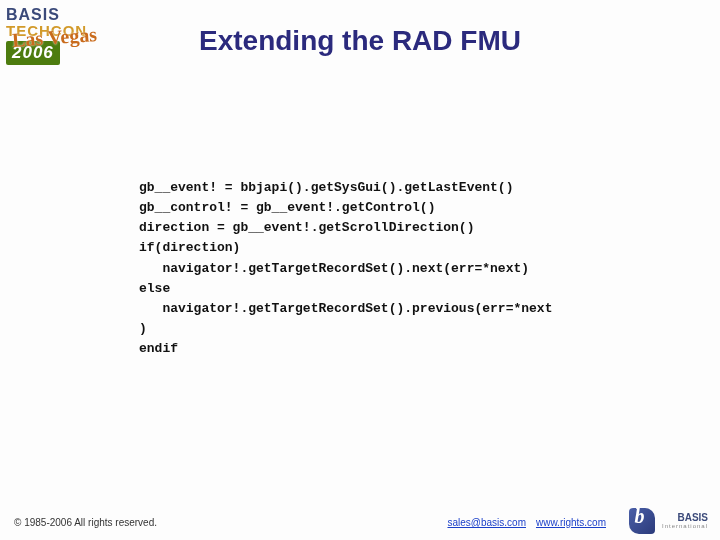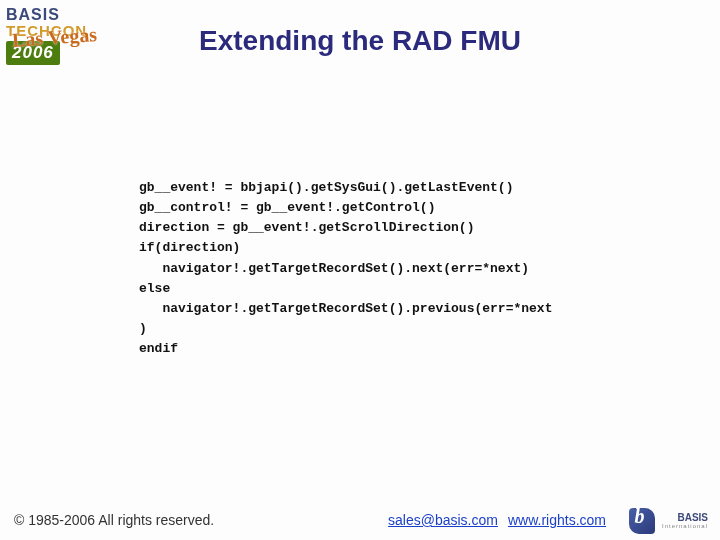--- a/index.html
+++ b/index.html
@@ -83,21 +83,21 @@
     color: #111;
     line-height: 1.55;
     white-space: pre;
     margin-left: 46px;
   }
   .footer {
     position: absolute;
     bottom: 12px;
     left: 14px;
     right: 14px;
-    font-size: 14px;
+    font-size: 10px;
     color: #333;
     display: flex;
     align-items: flex-start;
     gap: 10px;
   }
   .footer .copyright { white-space: nowrap; }
   .footer .phones { white-space: nowrap; }
   .footer a {
     color: #1a3fc9;
     white-space: nowrap;

